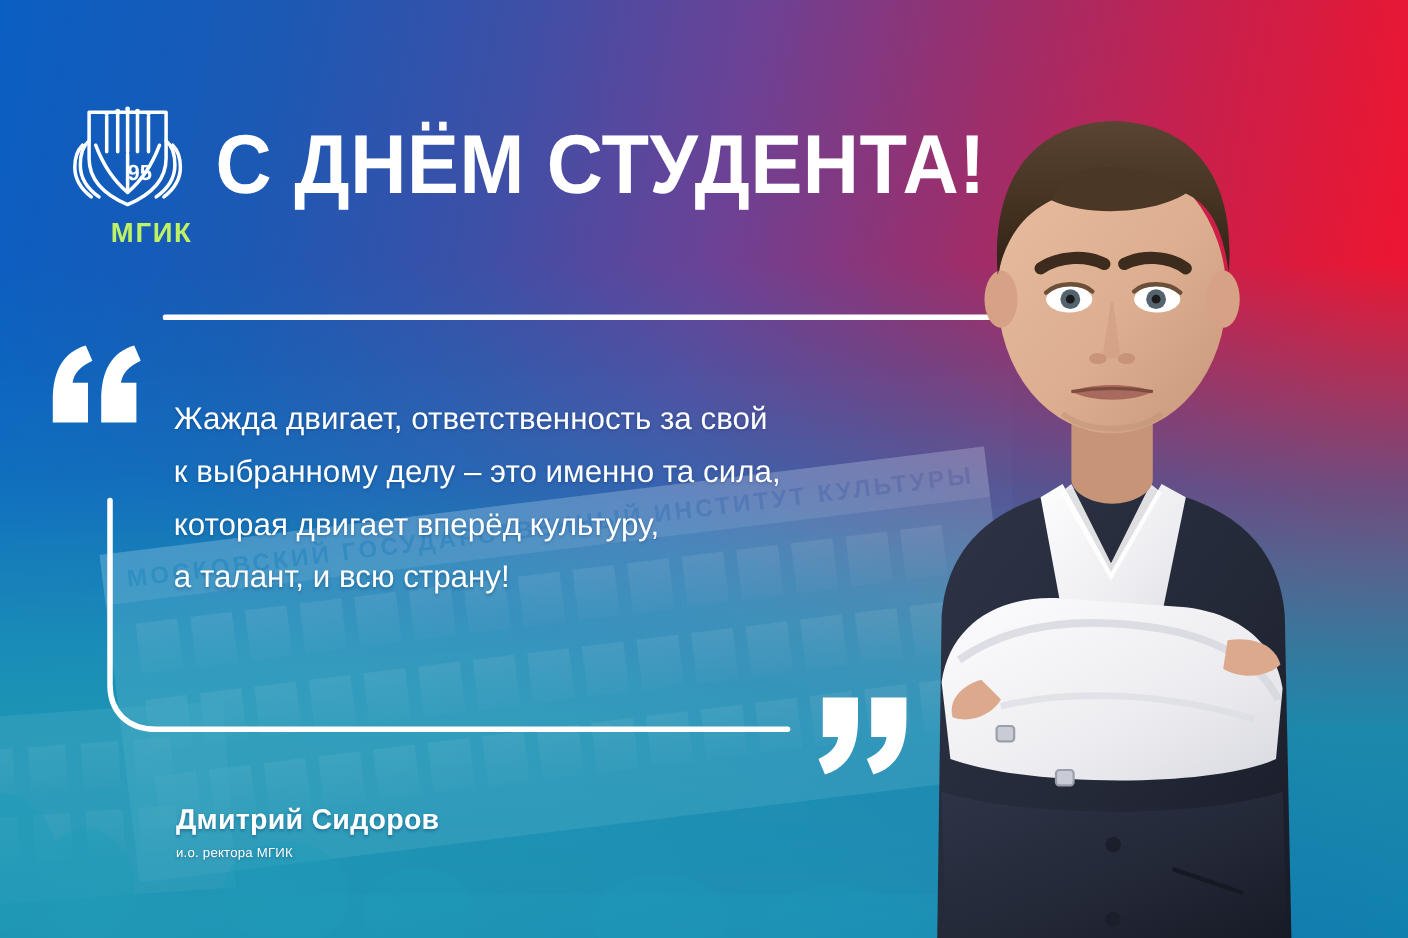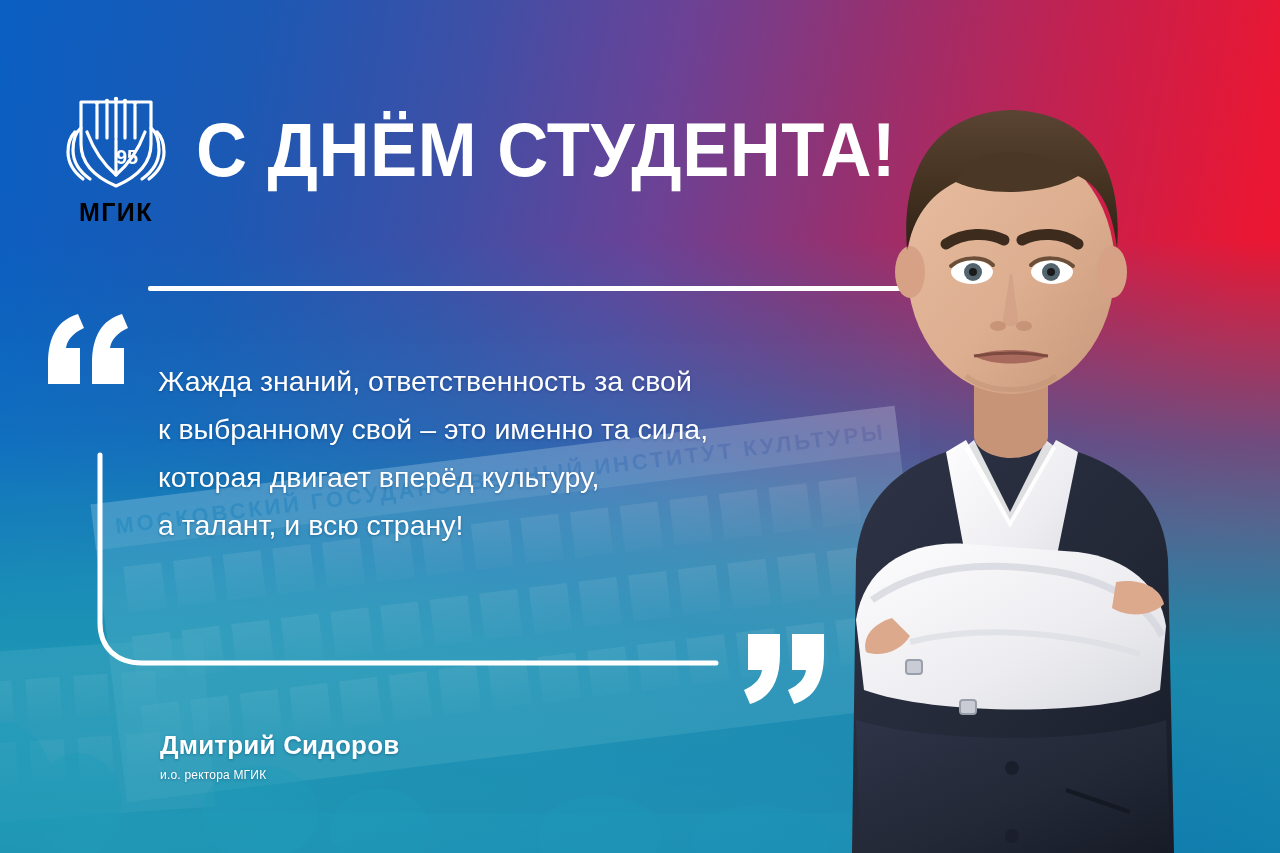--- a/index.html
+++ b/index.html
@@ -63,22 +63,22 @@
     pointer-events:none;
   }
 
   
   .logo{
     position:absolute;left:57px;top:80px;width:118px;height:145px;
   }
   .logo svg{display:block;}
   .logo-word{
     position:absolute;left:0;top:118px;width:118px;
-    text-align:center;
-    color:#000000;
+    text-align:right;
+    color:#bef264;
     font-size:25px;font-weight:bold;letter-spacing:1.5px;
     font-family:"Liberation Sans",sans-serif;
   }
 
   
   .headline{
     position:absolute;left:196px;top:112px;
     color:#ffffff;
     font-size:76px;
     font-weight:bold;
@@ -307,22 +307,22 @@
   <div class="qmark qclose">
     <svg width="84" height="76" viewBox="0 0 84 76" aria-hidden="true">
       <g transform="translate(84,76) rotate(180)">
         <path d="M4 52 C4 24 14 8 34 2 L40 16 C29 21 23 28 22 36 L36 36 L36 72 L4 72 Z" fill="#ffffff"></path>
         <path d="M48 52 C48 24 58 8 78 2 L84 16 C73 21 67 28 66 36 L80 36 L80 72 L48 72 Z" fill="#ffffff"></path>
       </g>
     </svg>
   </div>
 
   <div class="quote">
-    <span class="ln">Жажда знаний, ответственность за свой</span>
-    <span class="ln">к выбранному свой – это именно та сила,</span>
+    <span class="ln">Жажда двигает, ответственность за свой</span>
+    <span class="ln">к выбранному делу – это именно та сила,</span>
     <span class="ln">которая двигает вперёд культуру,</span>
     <span class="ln">а талант, и всю страну!</span>
   </div>
 
   <div class="attrib">
     <div class="name">Дмитрий Сидоров</div>
     <div class="role">и.о. ректора МГИК</div>
   </div>
 
   <div class="portrait">

